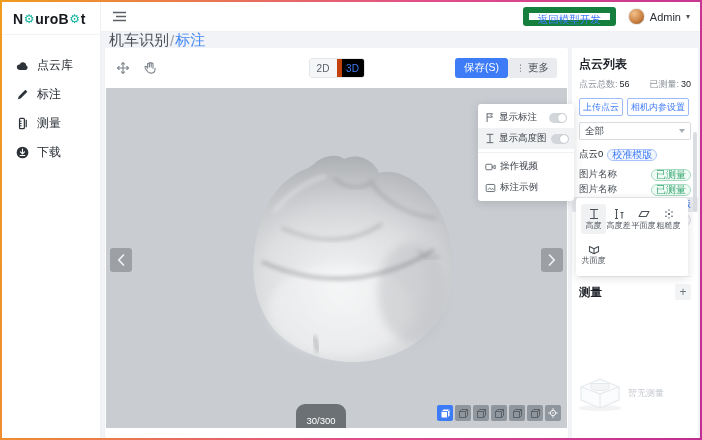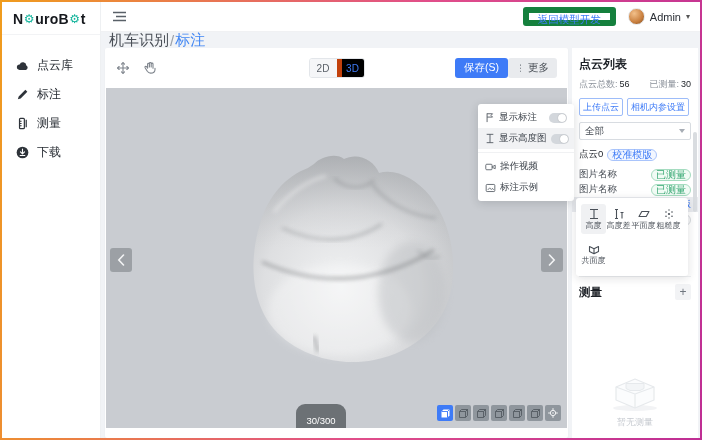--- a/index.html
+++ b/index.html
@@ -76,21 +76,21 @@
   .badge.gray{color:#989ea6;border-color:#d7dade;background:#f7f8f9;}
   .rp-rows{margin-top:6px;}
   .rp-row{height:15px;display:flex;align-items:center;font-size:9.5px;color:#454b53;}
   .rp-row .rname{flex:1;}
   .rp-row.selected{background:#e9ebef;margin:0 -7px;padding:0 7px;}
   .row-x{color:#9aa0a8;font-size:9px;margin-right:4px;cursor:pointer;}
   .row-action{color:#3e7bf7;font-size:9px;cursor:pointer;white-space:nowrap;}
   .rp-measure{position:absolute;left:7px;right:7px;top:228px;border-top:1px solid #eef0f2;padding-top:7px;display:flex;align-items:center;}
   .rp-measure .m-title{font-size:11.5px;font-weight:bold;color:#1c2026;}
   .btn-plus{margin-left:auto;width:16px;height:16px;border:none;border-radius:2px;background:#f2f3f5;color:#6f767e;font-size:12px;line-height:1;display:flex;align-items:center;justify-content:center;cursor:pointer;}
-  .rp-empty{position:absolute;left:0;right:0;top:322px;display:flex;flex-direction:column;align-items:center;}
+  .rp-empty{position:absolute;left:0;right:0;top:322px;display:flex;flex-direction:row;align-items:center;}
   .rp-empty .etext{margin-top:4px;font-size:9px;color:#c6cad0;}
   .scrollbar{position:absolute;right:1px;top:84px;width:4px;height:80px;border-radius:2px;background:#d9dce0;cursor:pointer;}
   
   .popover{position:absolute;left:574px;top:196px;width:112px;background:#fff;border-radius:3px;box-shadow:0 2px 10px rgba(26,30,36,.14);padding:6px 5px 7px;z-index:7;display:flex;flex-wrap:wrap;row-gap:5px;}
   .tool-cell{width:25px;height:30px;display:flex;flex-direction:column;align-items:center;justify-content:center;gap:0;border-radius:3px;cursor:pointer;}
   .tool-cell.selected{background:#f0f1f3;}
   .tool-cell .tlabel{font-size:8px;color:#4a5058;white-space:nowrap;}
 </style>
 </head>
 <body>

